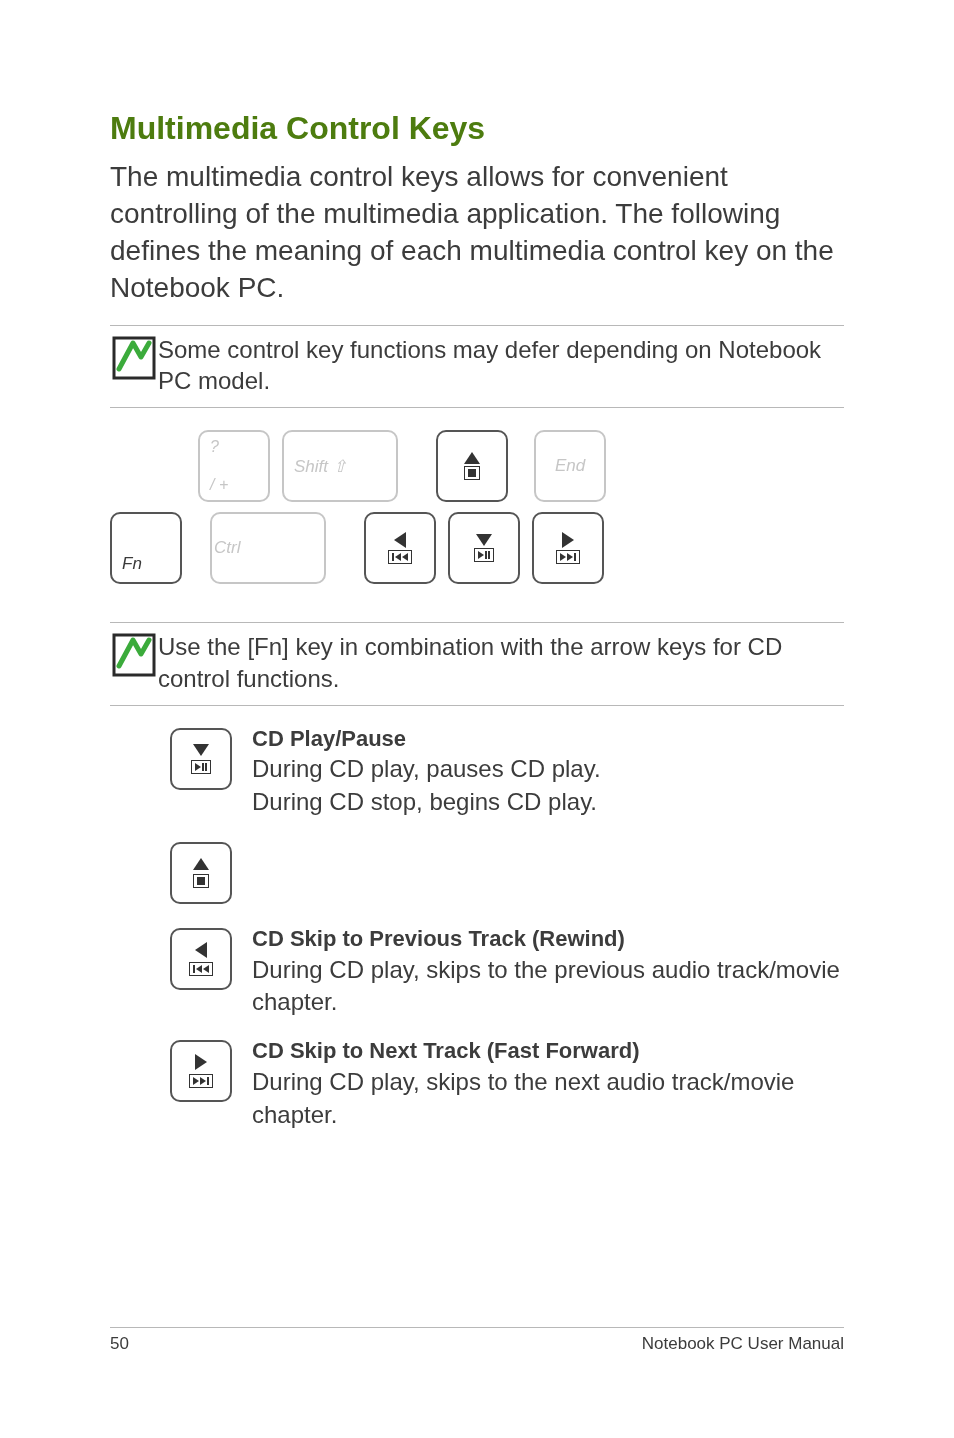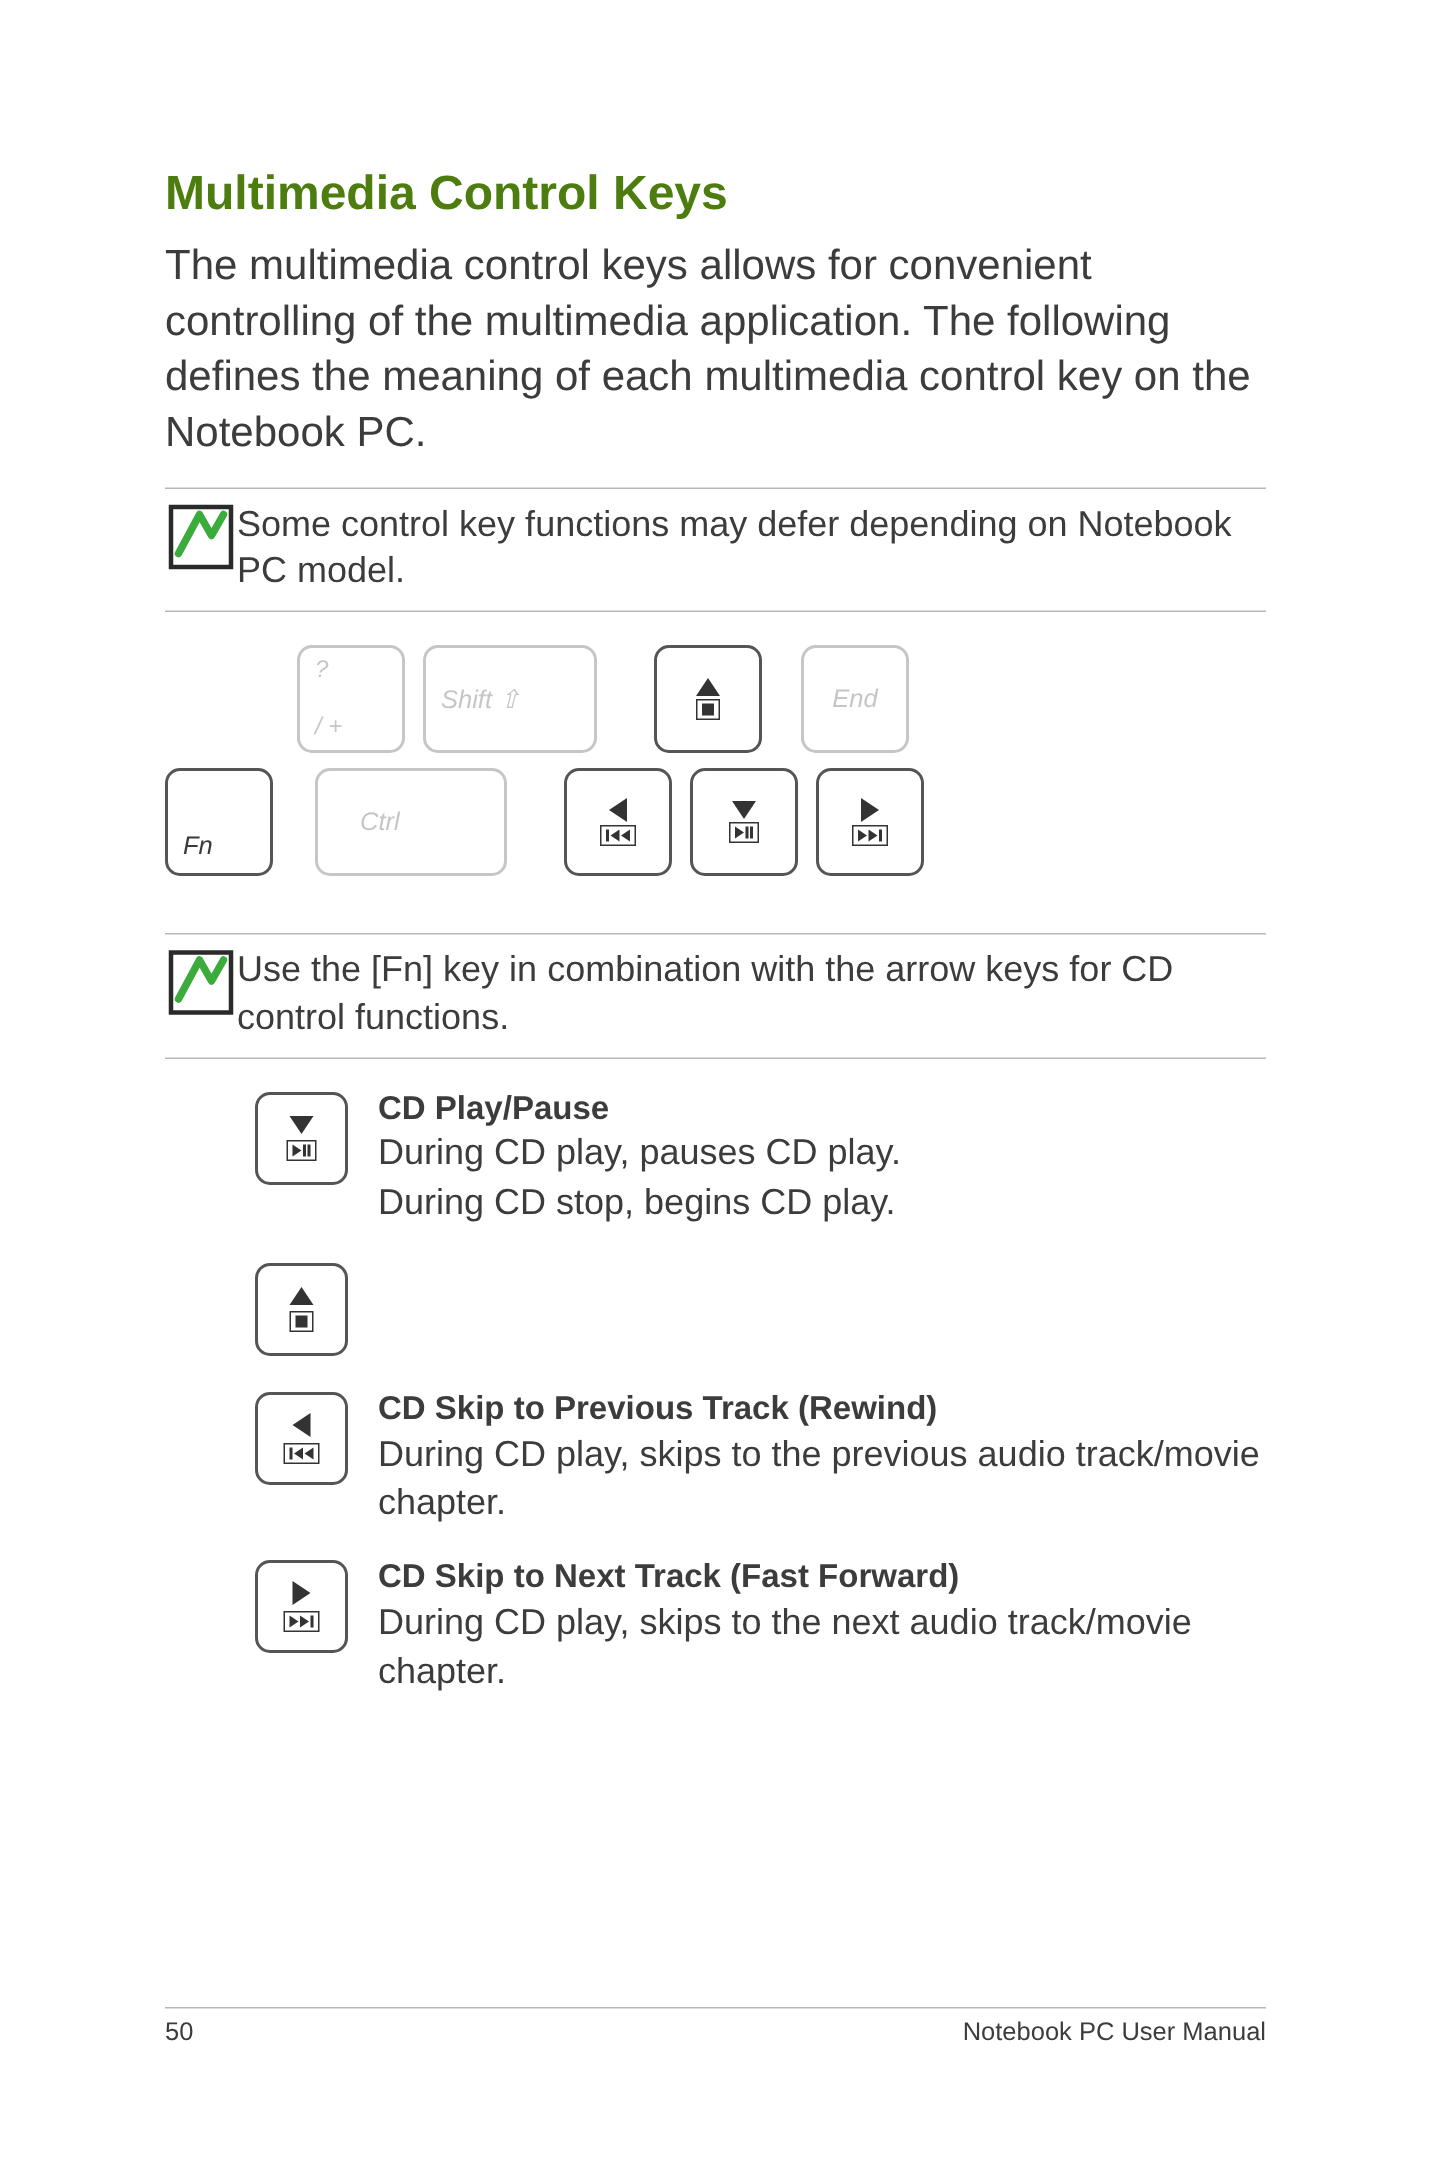--- a/index.html
+++ b/index.html
@@ -151,21 +151,21 @@
   .desc-text .body {
     font-size: 24px;
     color: #3c3c3c;
     line-height: 1.35;
   }
   .desc-list {
     padding-left: 60px;
   }
   .footer {
     position: absolute;
-    bottom: 73px;
+    bottom: 84px;
     left: 0;
     width: 100%;
     padding: 0 110px;
   }
   .footer .ft-line {
     border-top: 1px solid #b8b8b8;
     display: flex;
     justify-content: space-between;
     padding-top: 6px;
     font-size: 17px;
@@ -212,21 +212,21 @@
       <div style="width:2px;"></div>
       <div class="kb-key ghost" style="width:72px;">
         <span class="center-label">End</span>
       </div>
     </div>
     <div class="kb-row">
       <div class="kb-key" style="width:72px; align-items:flex-start; justify-content:flex-end; padding:0 0 8px 10px;">
         <span style="font-size:17px; font-style:italic;">Fn</span>
       </div>
       <div style="width:4px;"></div>
-      <div class="kb-key ghost" style="width:128px; align-items:flex-start; padding-left:28px;">
+      <div class="kb-key ghost" style="width:116px; align-items:flex-start; padding-left:2px;">
         <span class="center-label">Ctrl</span>
       </div>
       <div style="width:14px;"></div>
       <div class="kb-key" style="width:72px;">
         <div class="kb-arrow-body">
           <div class="tri tri-left-solid"></div>
           <div class="media-glyph">
               <div class="bar"></div>
               <div class="tr-l"></div>
               <div class="tr-l"></div>

